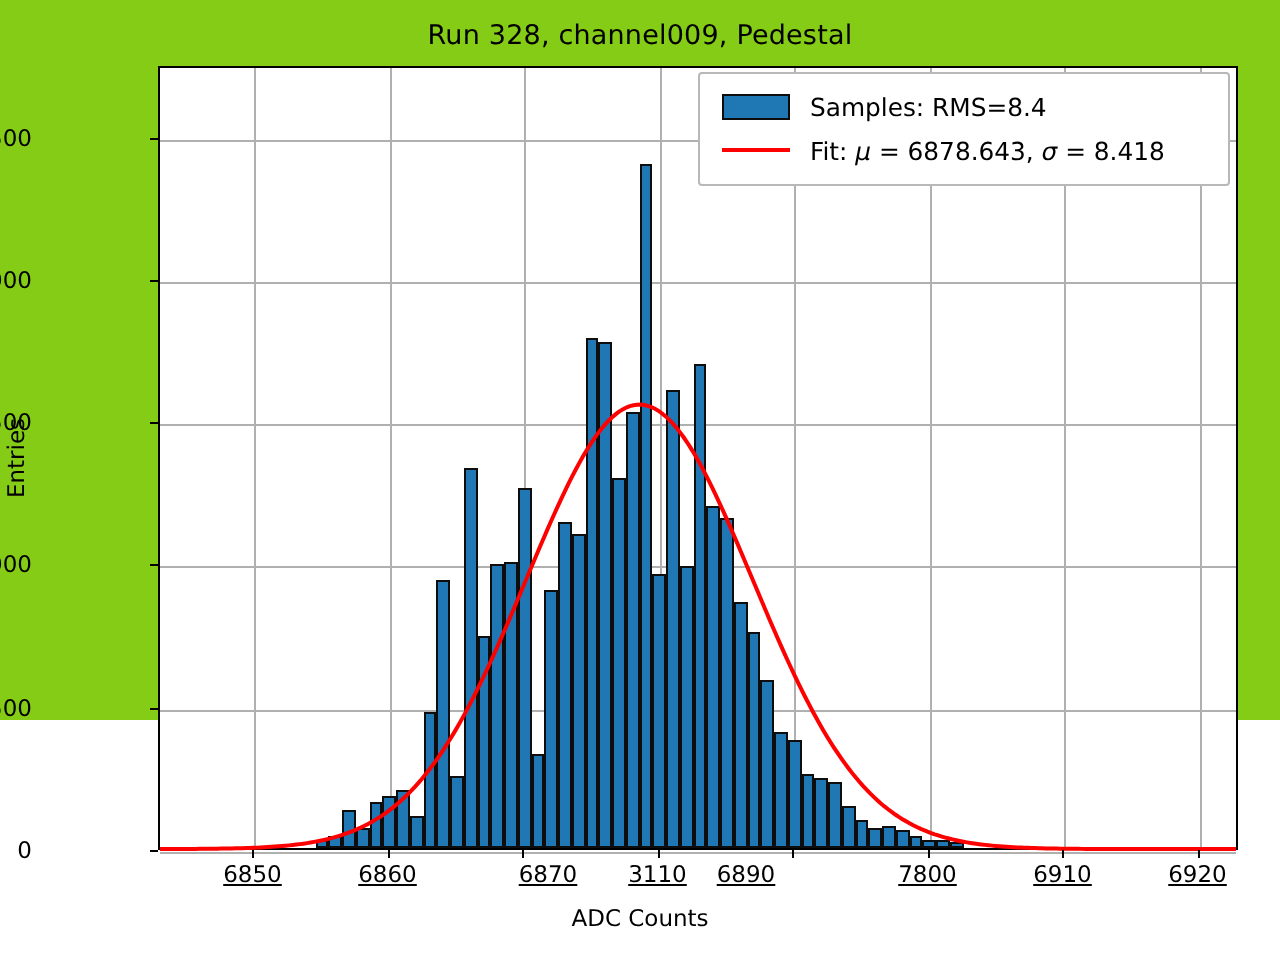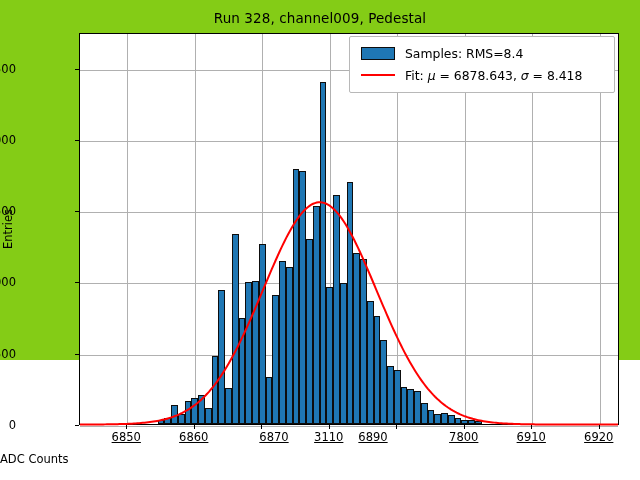--- a/index.html
+++ b/index.html
@@ -25,21 +25,21 @@
   #curve{position:absolute;inset:0;overflow:visible;}
 
   
   .xtick{position:absolute;top:392px;width:1px;height:4px;background:#000;}
   .ytick{position:absolute;left:-4px;width:4px;height:1px;background:#000;}
   .xlab{position:absolute;top:430px;font-size:11.5px;color:#000;
         transform:translateX(-50%);white-space:nowrap;text-decoration:underline;}
   .ylab{position:absolute;right:624px;font-size:11.5px;color:#000;
         transform:translateY(-50%);white-space:nowrap;}
 
-  #xaxis-title{position:absolute;left:0;top:452px;width:640px;
+  #xaxis-title{position:absolute;left:0;top:452px;width:640px;text-align:center;
                font-size:11.5px;}
   #yaxis-title{position:absolute;left:8px;top:229px;font-size:11.5px;
                transform:translate(-50%,-50%) rotate(-90deg);transform-origin:center;
                white-space:nowrap;}
 
   
   #legend{position:absolute;left:349px;top:36px;width:266px;
           background:#fff;border:1px solid #b8b8b8;border-radius:2px;
           padding:5px 7px 6px 7px;box-sizing:border-box;}
   .lrow{display:flex;align-items:center;height:22px;}

